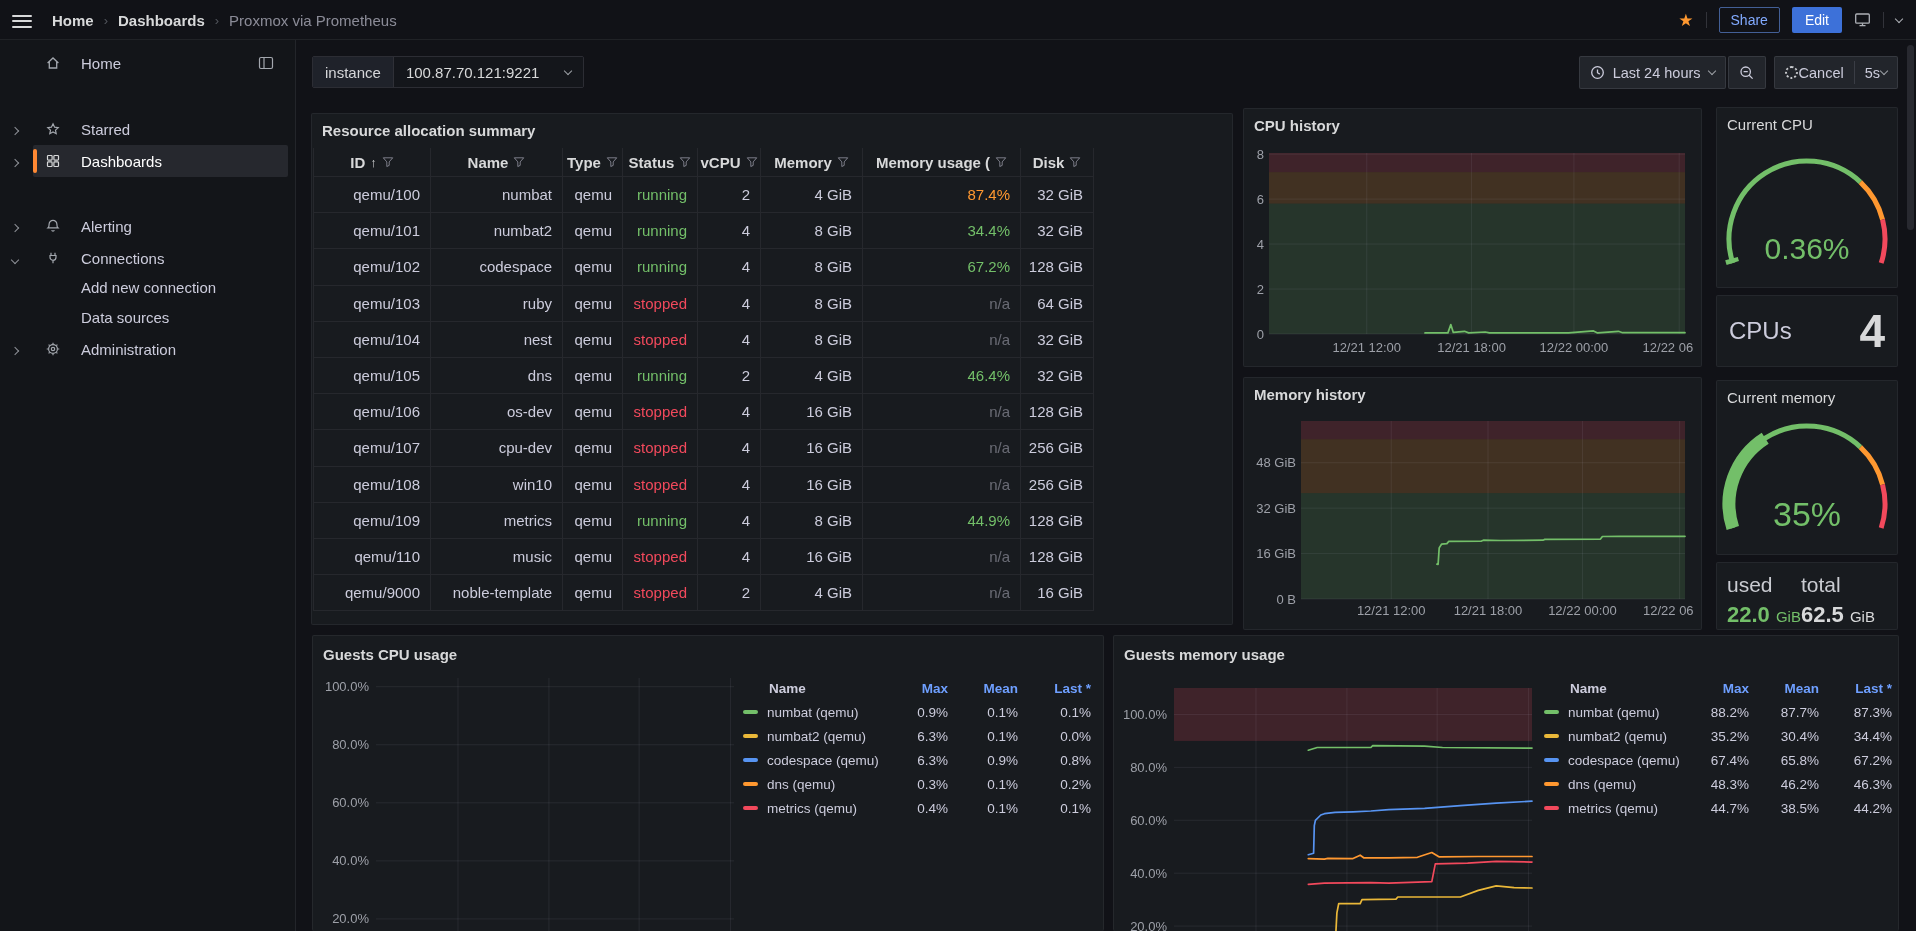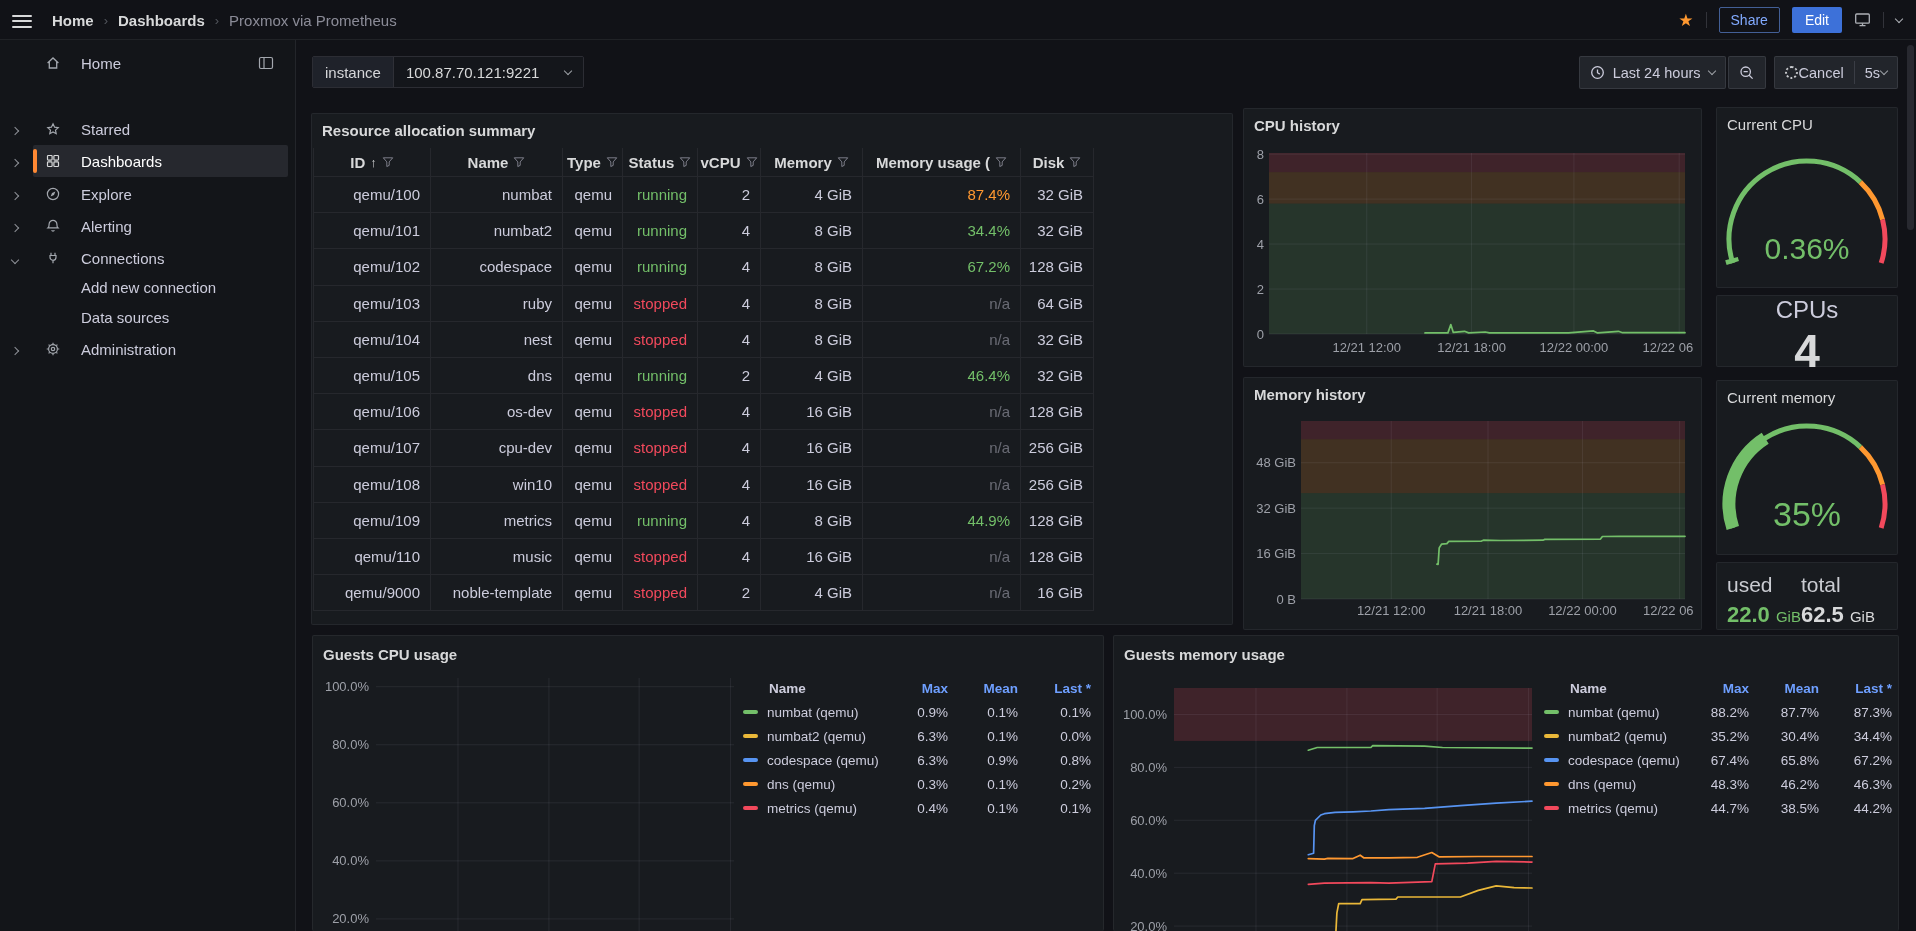--- a/index.html
+++ b/index.html
@@ -69,21 +69,21 @@
     display:flex; align-items:center; overflow:hidden; white-space:nowrap; }
   .tr > div:first-child { border-left:1px solid rgba(204,204,220,0.08); }
   .th { height:29px; justify-content:center; gap:5px; font-weight:600; color:#d8d9da; cursor:pointer; }
   .td { height:36.2px; justify-content:flex-end; padding-right:10px; }
   .sort-arrow { color:#d8d9da; font-size:13px; }
   .funnel { color:rgba(204,204,220,0.55); flex:none; }
   .st-running { color:#73BF69; } .st-stopped { color:#F2495C; }
   .u-green { color:#73BF69; } .u-orange { color:#FF9830; } .u-na { color:rgba(204,204,220,0.45); }
 
   
-  .stat-big { display:flex; align-items:center; justify-content:space-between; height:100%; padding:0 12px;flex-direction:column; }
+  .stat-big { display:flex; align-items:center; justify-content:space-between; height:100%; padding:0 12px; }
   .ut-wrap { display:flex; height:100%; padding:10px 8px 8px 10px; }
   .ut-label { font-size:21px; color:#c9cbd1; }
   .ut-value { font-size:22px; font-weight:600; margin-top:5px; }
   .ut-unit { font-size:15px; font-weight:400; }
 
   
   .legend { position:absolute; left:430px; top:40px; width:348px; font-size:13.5px; }
   .lg-row { display:flex; align-items:center; height:24px; }
   .lg-head { color:#6E9FFF; font-weight:600; }
   .lg-head .lg-name { padding-left:26px; }
@@ -163,32 +163,20 @@
       <span class="side-accent"></span>
       <span class="side-icon" style="color:#d8d9da">
         <svg width="16" height="16" viewBox="0 0 16 16" fill="none" stroke="currentColor" stroke-width="1.2">
             <rect x="2.5" y="2.5" width="4.6" height="4.6" rx="0.8"></rect>
             <rect x="8.9" y="2.5" width="4.6" height="4.6" rx="0.8"></rect>
             <rect x="2.5" y="8.9" width="4.6" height="4.6" rx="0.8"></rect>
             <rect x="8.9" y="8.9" width="4.6" height="4.6" rx="0.8"></rect>
           </svg>
       </span>
       <span class="side-label" style="color:#fff">Dashboards</span>
-    </div>
-  </div>
-  <div class="side-row" style="top:138px">
-    <span class="side-chev"><span class="chev right"></span></span>
-    <div class="side-box">
-      <span class="side-icon">
-        <svg width="16" height="16" viewBox="0 0 16 16" fill="none" stroke="currentColor" stroke-width="1.2">
-            <circle cx="8" cy="8" r="5.6"></circle>
-            <path d="M10.4 5.6 9 9 5.6 10.4 7 7z" fill="currentColor" stroke="none"></path>
-          </svg>
-      </span>
-      <span class="side-label">Explore</span>
     </div>
   </div>
   <div class="side-row" style="top:170px">
     <span class="side-chev"><span class="chev right"></span></span>
     <div class="side-box">
       <span class="side-icon">
         <svg width="16" height="16" viewBox="0 0 16 16" fill="none" stroke="currentColor" stroke-width="1.2">
             <path d="M8 2.4a3.9 3.9 0 0 1 3.9 3.9c0 2.7 1 3.5 1 3.5H3.1s1-.8 1-3.5A3.9 3.9 0 0 1 8 2.4zM6.7 12.1a1.35 1.35 0 0 0 2.6 0"></path>
           </svg>
       </span>

